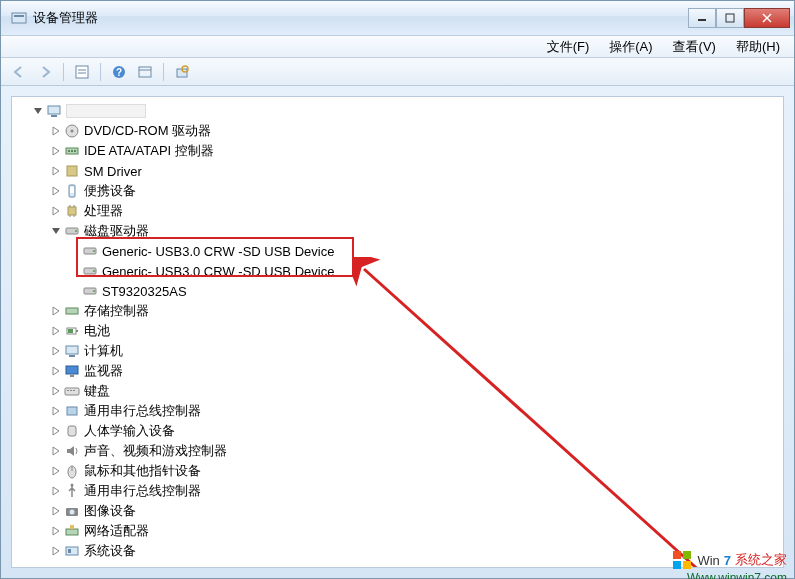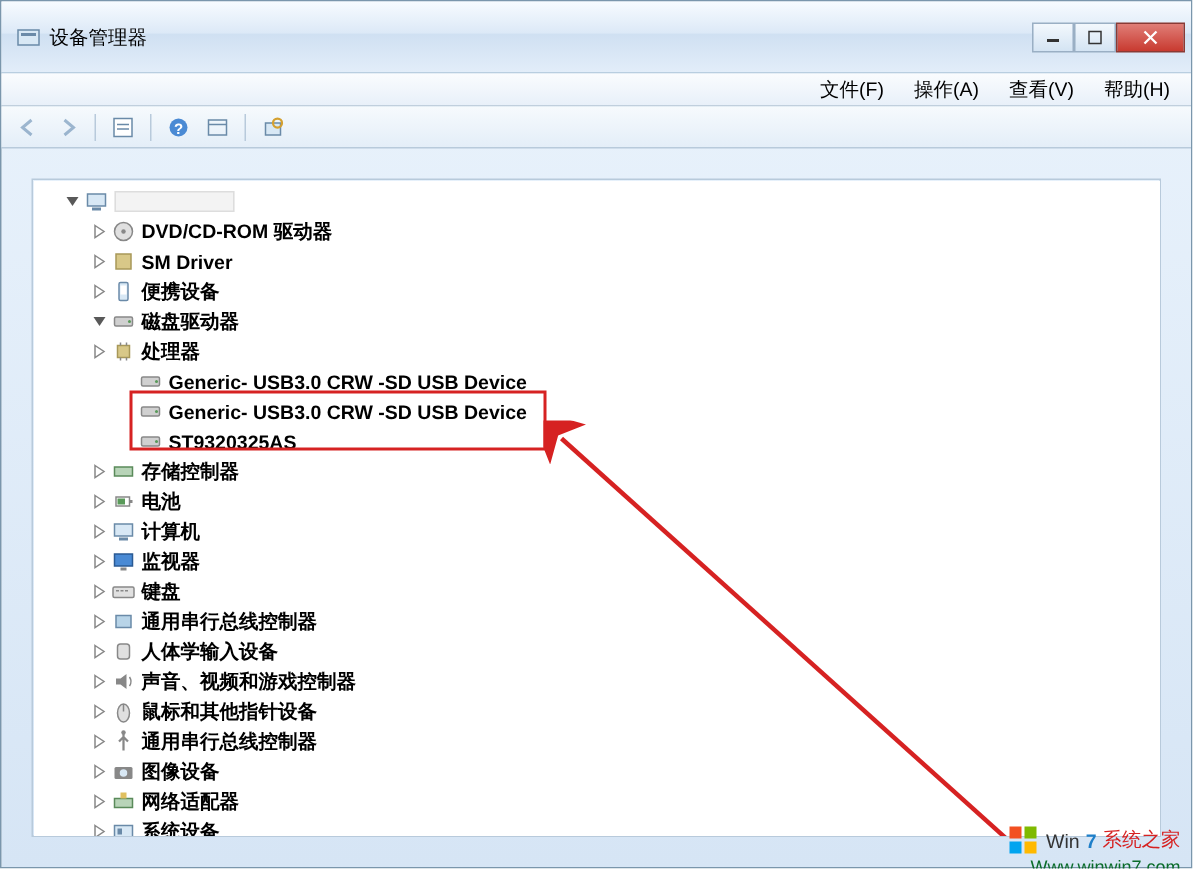--- a/index.html
+++ b/index.html
@@ -1,35 +1,35 @@
 <!DOCTYPE html>
 <html><head>
   <meta charset="utf-8">
   <style>
     * { margin: 0; padding: 0; box-sizing: border-box; font-family: "Microsoft YaHei", "SimSun", sans-serif; }
     body { width: 795px; height: 579px; background: #fff; font-size: 13px; position: relative; overflow: hidden; }
     
     .window { border: 1px solid #7a96ac; background: linear-gradient(to bottom, #eaf3fc 0%, #d6e5f5 100%); height: 100%; display: flex; flex-direction: column; }
     
-    .titlebar { height: 48px; background: linear-gradient(to bottom, #f7fbff 0%, #dce9f7 45%, #cfe0f2 46%, #e2edf9 100%); display: flex; align-items: center; padding: 0 4px; border-bottom: 1px solid #b9cee0; }
+    .titlebar { height: 35px; background: linear-gradient(to bottom, #f7fbff 0%, #dce9f7 45%, #cfe0f2 46%, #e2edf9 100%); display: flex; align-items: center; padding: 0 4px; border-bottom: 1px solid #b9cee0; }
     .titlebar-icon { width: 16px; height: 16px; margin: 0 6px; }
     .titlebar-title { flex: 1; font-size: 13px; color: #000; }
     .titlebar-btns { display: flex; gap: 0; }
     .titlebar-btn { width: 28px; height: 20px; display: flex; align-items: center; justify-content: center; border: 1px solid #9aafc4; background: linear-gradient(to bottom, #f3f8fd, #d4e4f3); font-size: 11px; }
     .titlebar-btn.close { width: 46px; background: linear-gradient(to bottom, #e07e77, #c83a30); color: #fff; border-color: #8a3a35; }
     
     .menubar { height: 22px; background: linear-gradient(to bottom, #fafcfe, #e8f0f9); border-bottom: 1px solid #c0cfdd; display: flex; padding: 0 4px; justify-content: flex-end; }
     .menu-item { padding: 2px 10px; font-size: 13px; color: #000; cursor: default; }
     
     .toolbar { height: 28px; background: linear-gradient(to bottom, #f6fafd, #e4eef8); border-bottom: 1px solid #b8cadb; display: flex; align-items: center; padding: 0 6px; gap: 2px; }
     .tool-btn { width: 24px; height: 22px; display: flex; align-items: center; justify-content: center; cursor: default; }
     .tool-btn.disabled { opacity: 0.45; }
     .tool-sep { width: 1px; height: 18px; background: #b8cadb; margin: 0 4px; }
     
-    .content { flex: 1; background: #fff; margin: 20px; border: 1px solid #b8cadb; overflow: auto; padding: 4px 2px; position: relative; font-weight: bold; }
+    .content { flex: 1; background: #fff; margin: 10px; border: 1px solid #b8cadb; overflow: auto; padding: 4px 2px; position: relative; }
     
     .tree { font-size: 13px; color: #000; }
     .tree-node { display: flex; align-items: center; height: 20px; padding-left: 0; white-space: nowrap; }
     .tree-toggle { width: 12px; height: 12px; display: inline-flex; align-items: center; justify-content: center; margin-right: 2px; cursor: default; }
     .tree-toggle svg { width: 10px; height: 10px; }
     .tree-icon { width: 16px; height: 16px; margin-right: 4px; display: inline-flex; align-items: center; justify-content: center; }
     .tree-label { }
     .indent { display: inline-block; }
     .indent.d1 { width: 18px; }
     .indent.d2 { width: 36px; }
@@ -165,72 +165,89 @@
           </div>
           <div class="tree-node">
             <span class="indent d2"></span>
             <span class="tree-toggle">
               <svg viewBox="0 0 10 10">
                 <path d="M2 1 L8 5 L2 9 Z" fill="none" stroke="#888" stroke-width="1"></path>
               </svg>
             </span>
             <span class="tree-icon">
               <svg viewBox="0 0 16 16">
+                <rect x="2" y="5" width="12" height="6" fill="#b8d4b8" stroke="#5a8a5a"></rect>
+                <rect x="4" y="7" width="2" height="2" fill="#5a8a5a"></rect>
+                <rect x="7" y="7" width="2" height="2" fill="#5a8a5a"></rect>
+                <rect x="10" y="7" width="2" height="2" fill="#5a8a5a"></rect>
+              </svg>
+            </span>
+            <span class="tree-label">IDE ATA/ATAPI 控制器</span>
+          </div>
+          <div class="tree-node">
+            <span class="indent d2"></span>
+            <span class="tree-toggle">
+              <svg viewBox="0 0 10 10">
+                <path d="M2 1 L8 5 L2 9 Z" fill="none" stroke="#888" stroke-width="1"></path>
+              </svg>
+            </span>
+            <span class="tree-icon">
+              <svg viewBox="0 0 16 16">
                 <rect x="3" y="3" width="10" height="10" fill="#d8c888" stroke="#a89858"></rect>
               </svg>
             </span>
             <span class="tree-label">SM Driver</span>
           </div>
           <div class="tree-node">
             <span class="indent d2"></span>
             <span class="tree-toggle">
               <svg viewBox="0 0 10 10">
                 <path d="M2 1 L8 5 L2 9 Z" fill="none" stroke="#888" stroke-width="1"></path>
               </svg>
             </span>
             <span class="tree-icon">
               <svg viewBox="0 0 16 16">
                 <rect x="5" y="2" width="6" height="12" rx="1" fill="#d8e8f5" stroke="#6a8aa8"></rect>
                 <rect x="6" y="4" width="4" height="6" fill="#fff"></rect>
               </svg>
             </span>
             <span class="tree-label">便携设备</span>
-          </div>
-          <div class="tree-node">
-            <span class="indent d2"></span>
-            <span class="tree-toggle">
-              <svg viewBox="0 0 10 10">
-                <path d="M1 2 L9 2 L5 8 Z" fill="#595959"></path>
-              </svg>
-            </span>
-            <span class="tree-icon">
-              <svg viewBox="0 0 16 16">
-                <rect x="2" y="5" width="12" height="6" rx="1" fill="#d0d0d0" stroke="#888"></rect>
-                <circle cx="12" cy="8" r="1" fill="#5a9a5a"></circle>
-              </svg>
-            </span>
-            <span class="tree-label">磁盘驱动器</span>
           </div>
           <div class="tree-node">
             <span class="indent d2"></span>
             <span class="tree-toggle">
               <svg viewBox="0 0 10 10">
                 <path d="M2 1 L8 5 L2 9 Z" fill="none" stroke="#888" stroke-width="1"></path>
               </svg>
             </span>
             <span class="tree-icon">
               <svg viewBox="0 0 16 16">
                 <rect x="4" y="4" width="8" height="8" fill="#d8c888" stroke="#a89858"></rect>
                 <line x1="6" y1="2" x2="6" y2="4" stroke="#888"></line>
                 <line x1="10" y1="2" x2="10" y2="4" stroke="#888"></line>
                 <line x1="6" y1="12" x2="6" y2="14" stroke="#888"></line>
                 <line x1="10" y1="12" x2="10" y2="14" stroke="#888"></line>
               </svg>
             </span>
             <span class="tree-label">处理器</span>
+          </div>
+          <div class="tree-node">
+            <span class="indent d2"></span>
+            <span class="tree-toggle">
+              <svg viewBox="0 0 10 10">
+                <path d="M1 2 L9 2 L5 8 Z" fill="#595959"></path>
+              </svg>
+            </span>
+            <span class="tree-icon">
+              <svg viewBox="0 0 16 16">
+                <rect x="2" y="5" width="12" height="6" rx="1" fill="#d0d0d0" stroke="#888"></rect>
+                <circle cx="12" cy="8" r="1" fill="#5a9a5a"></circle>
+              </svg>
+            </span>
+            <span class="tree-label">磁盘驱动器</span>
           </div>
           <div class="tree-node">
             <span class="indent d3"></span>
             <span class="tree-toggle"></span>
             <span class="tree-icon">
               <svg viewBox="0 0 16 16">
                 <rect x="2" y="5" width="12" height="6" rx="1" fill="#d0d0d0" stroke="#888"></rect>
                 <circle cx="12" cy="8" r="1" fill="#5a9a5a"></circle>
               </svg>
             </span>

